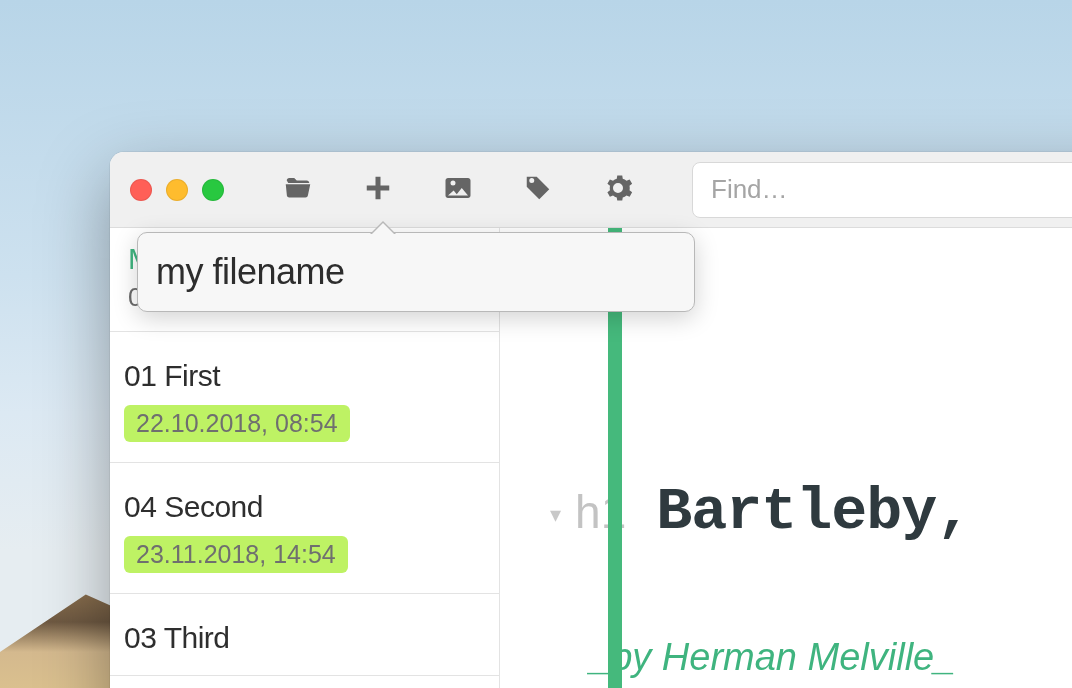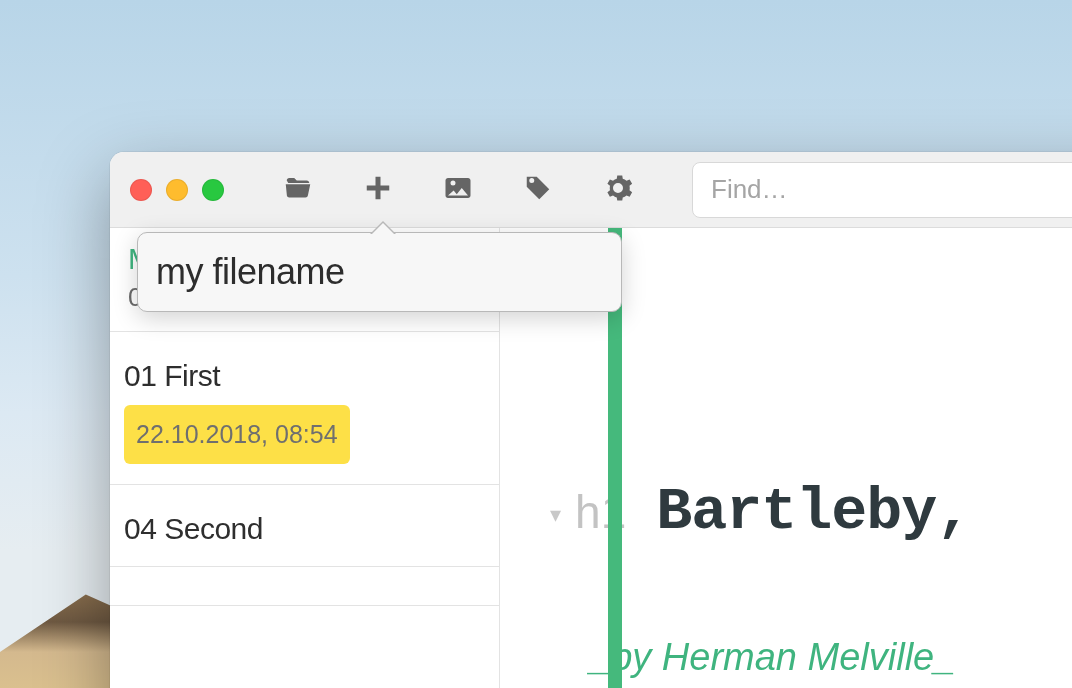--- a/index.html
+++ b/index.html
@@ -98,24 +98,24 @@
   }
   .sb-item-title {
     font-size: 30px;
     color: #2e2e2e;
     letter-spacing: -0.5px;
     margin-top: 9px;
   }
   .sb-item-date {
     display: inline-block;
     margin-top: 12px;
-    background: #fde047;
+    background: #bef264;
     color: #6f6f6f;
     font-size: 25px;
-    padding: 15px 12px;
+    padding: 4px 12px;
     border-radius: 6px;
   }
   .divider-bar {
     position: absolute;
     left: 498px; top: 76px;
     width: 14px; height: 100%;
     background: #45b97c;
   }
   .editor {
     flex: 1;
@@ -152,21 +152,21 @@
     margin-top: 90px;
     margin-left: 50px;
     color: #3fb47f;
     font-size: 38px;
     font-style: italic;
   }
   
   .popover {
     position: absolute;
     left: 137px; top: 232px;
-    width: 485px;
+    width: 558px;
     background: #f7f7f7;
     border: 1.5px solid #b8b8b8;
     border-radius: 10px;
     box-shadow: 0 6px 24px rgba(0,0,0,0.18);
     padding: 0;
     z-index: 100;
   }
   .popover::before {
     content: "";
     position: absolute;
@@ -262,22 +262,24 @@
         <div class="sb-title">M</div>
         <div class="sb-meta">0 Directories — 10 Files — 0 Virtual Direc</div>
       </div>
 
       <div class="sb-item">
         <div class="sb-item-title">01 First</div>
         <div class="sb-item-date">22.10.2018, 08:54</div>
       </div>
       <div class="sb-item">
         <div class="sb-item-title">04 Second</div>
+        <div class="sb-item-date">23.11.2018, 14:54</div>
       </div>
       <div class="sb-item">
+        <div class="sb-item-title">03 Third</div>
       </div>
     </div>
 
     <div class="editor">
       <div class="h1-line">
         <span class="fold">▾</span>
         <span class="h1-tag">h1</span>
         <span class="h1-text">Bartleby,</span>
       </div>
       <div class="byline">_by Herman Melville_</div>

